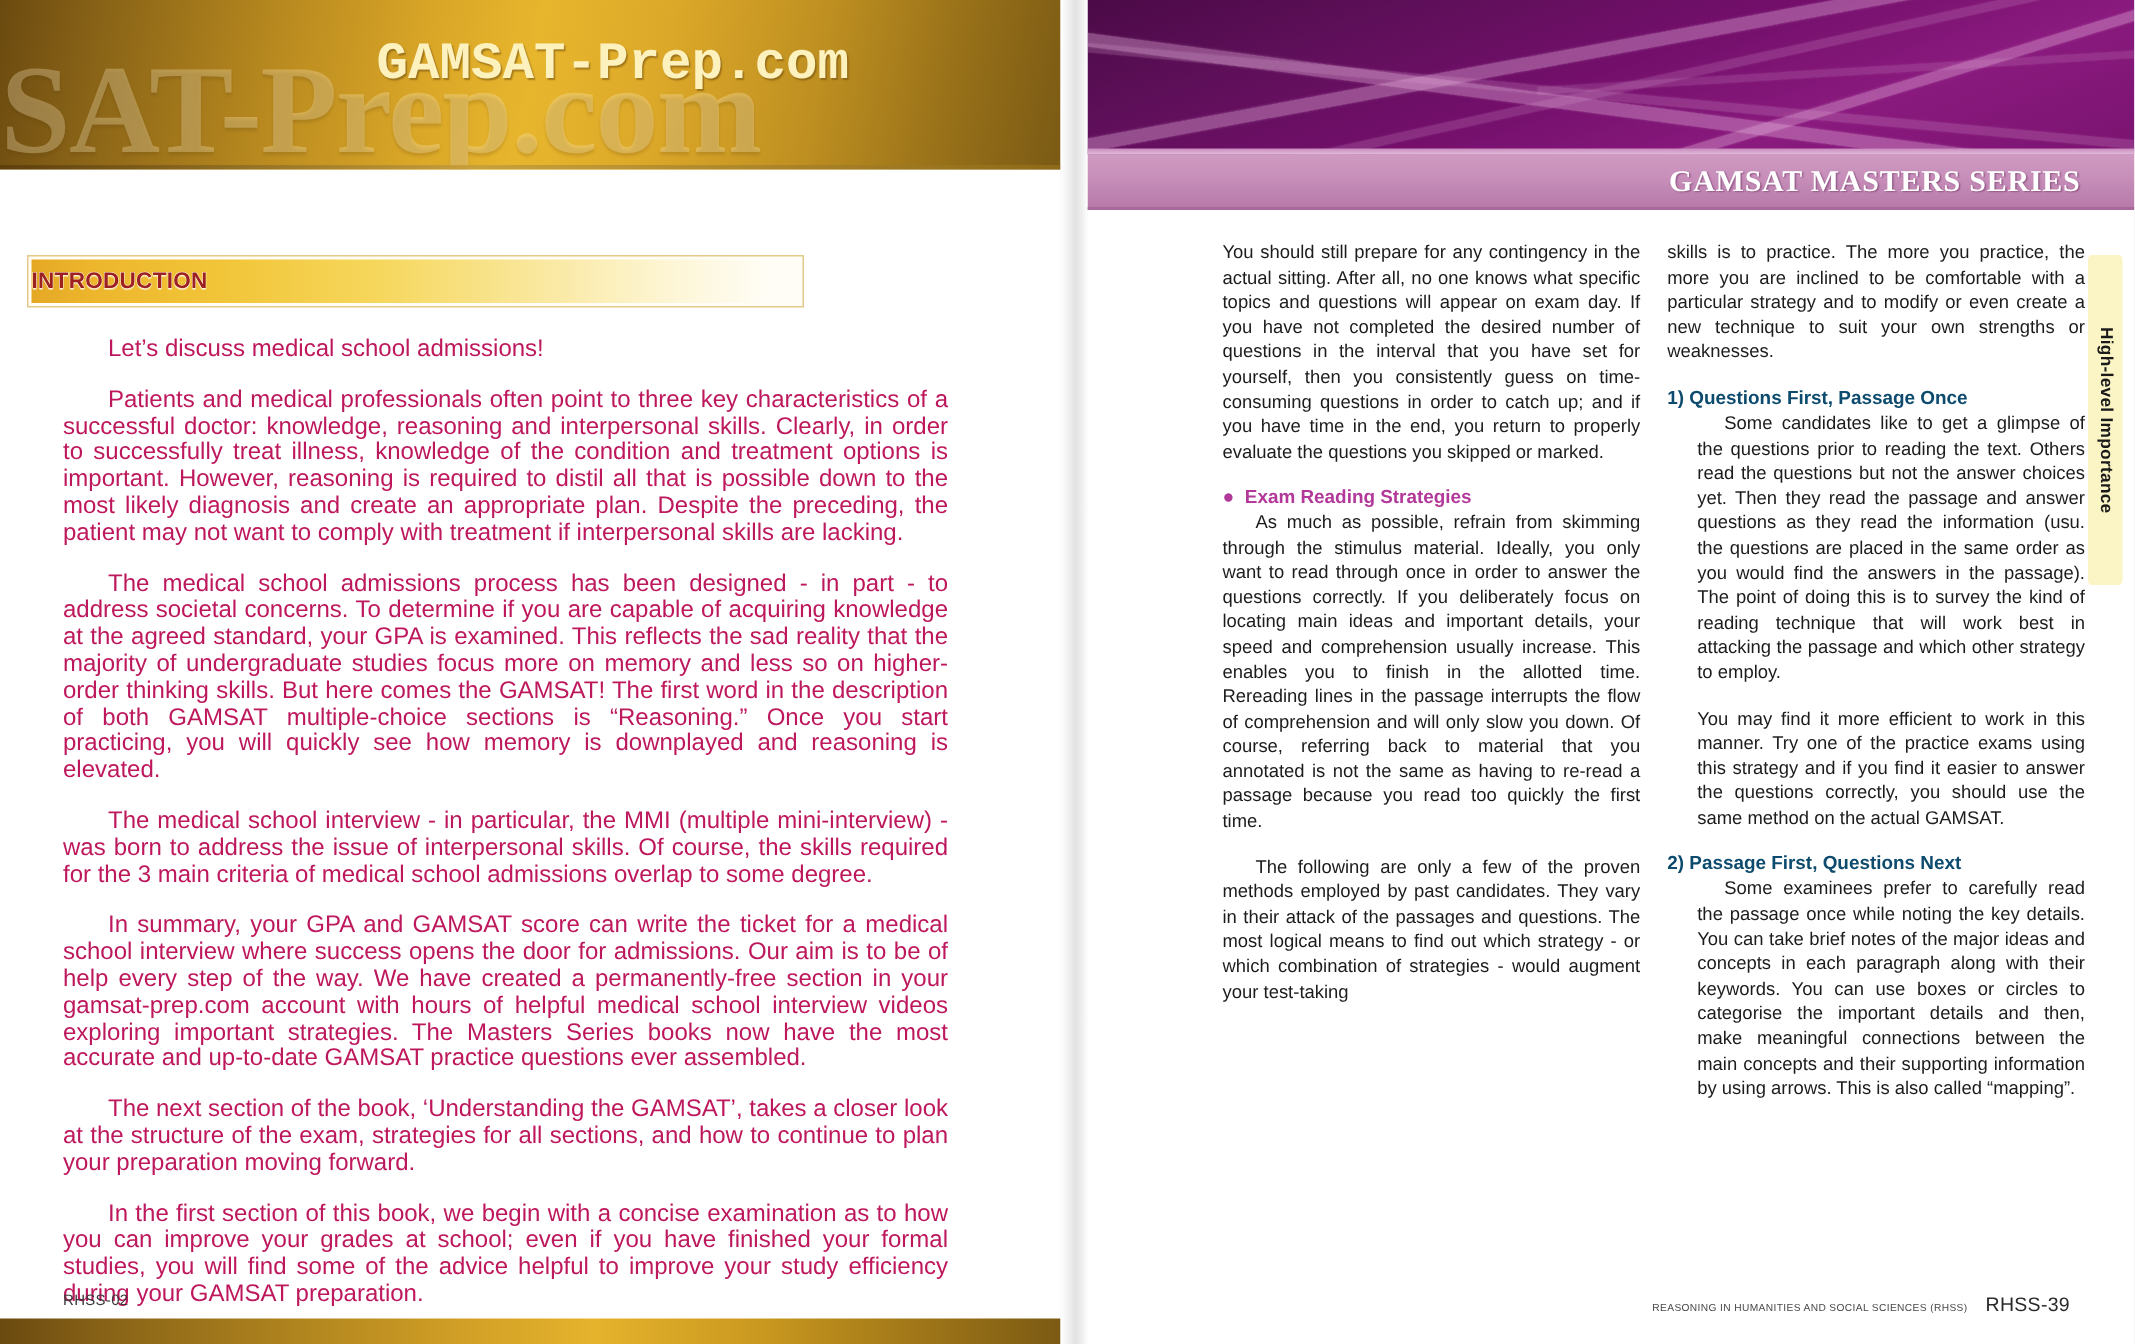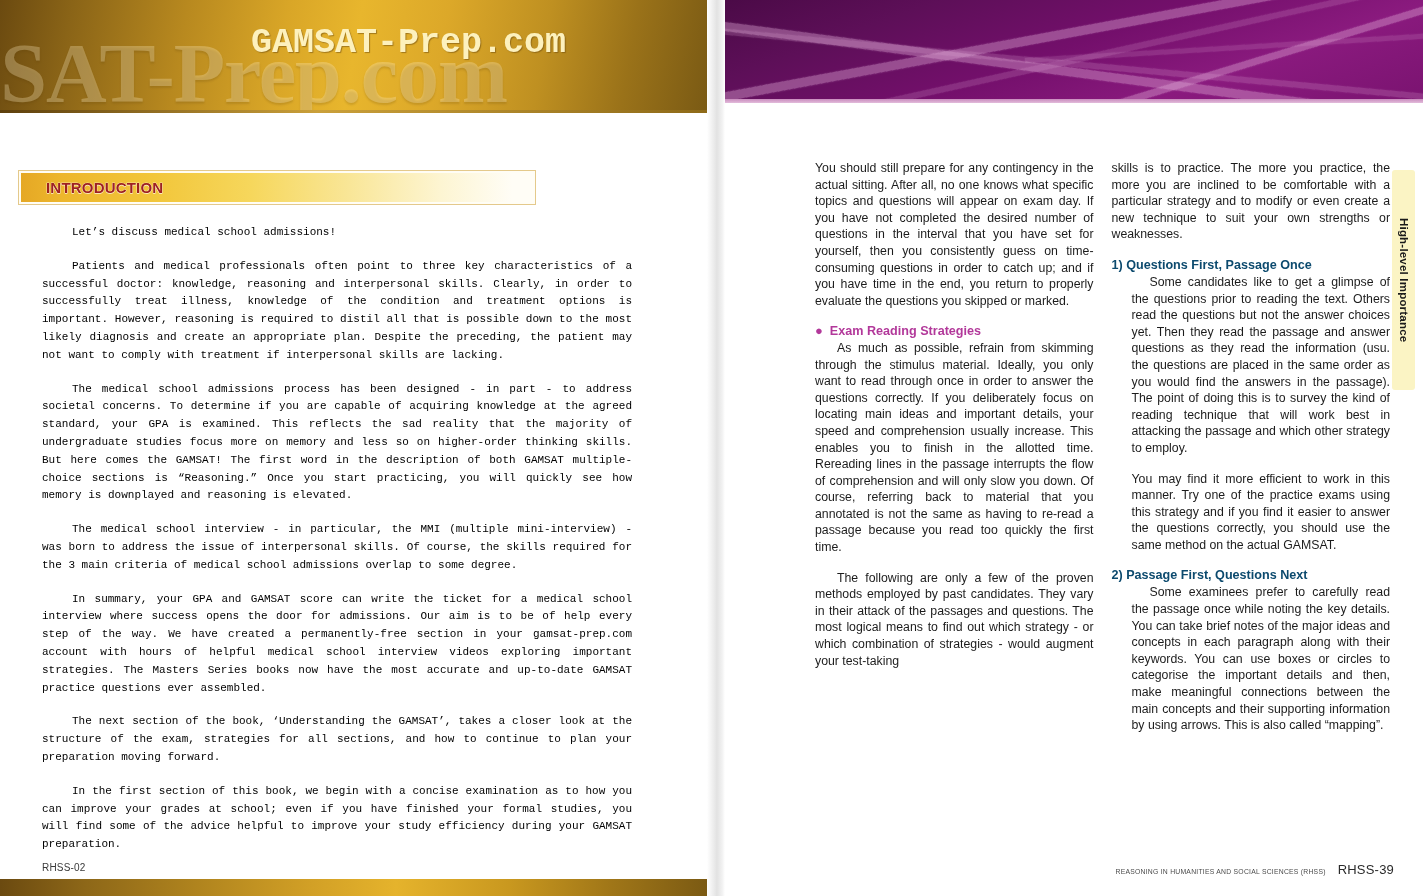--- a/index.html
+++ b/index.html
@@ -98,42 +98,41 @@
       #edb62c 8%,
       #f2c63a 26%,
       #f6d75c 45%,
       #f9e697 64%,
       #fdf5d2 82%,
       #fffdf6 96%);
     display: flex;
     align-items: center;
   }
   #intro-banner-label {
-    margin-left: 25px;
     font-family: "Liberation Sans", sans-serif;
     font-weight: bold;
     font-size: 15px;
     letter-spacing: 0.2px;
     color: #9e2121;
     -webkit-text-stroke: 0.6px #fff8e2;
     paint-order: stroke fill;
     text-shadow: 0 1px 0 rgba(255,255,255,0.5);
   }
 
   #left-body {
     position: absolute;
     left: 42px;
     top: 224px;
     width: 590px;
   }
   .lp {
-    font-family: Liberation Mono, monospace;
-    font-size: 11px;
+    font-family: Liberation Sans, sans-serif;
+    font-size: 16px;
     line-height: 17.8px;
-    color: #000000;
+    color: #be185d;
     text-align: justify;
     text-indent: 30px;
     margin-bottom: 16px;
   }
   .lp:last-child { margin-bottom: 0; }
 
   #left-footer-num {
     position: absolute;
     left: 42px;
     top: 862px;
@@ -317,21 +316,21 @@
   }
 
   #right-footer {
     position: absolute;
     left: 0;
     top: 862px;
     width: 698px;
     display: flex;
     align-items: baseline;
     justify-content: flex-end;
-    padding-right: 29px;
+    padding-right: 43px;
     gap: 12px;
   }
   #right-footer-series {
     font-family: "Liberation Sans", sans-serif;
     font-size: 6.8px;
     letter-spacing: 0.25px;
     color: #4a4a4a;
   }
   #right-footer-num {
     font-family: "Liberation Sans", sans-serif;
@@ -388,20 +387,24 @@
     <div id="right-header">
       <div class="hstripe" id="hs1"></div>
       <div class="hstripe" id="hs2"></div>
       <div class="hstripe" id="hs6"></div>
       <div class="hstripe" id="hs3"></div>
       <div class="hstripe" id="hs4"></div>
       <div class="hstripe" id="hs5"></div>
       <div id="right-header-hairline"></div>
     </div>
 
+    <div id="masters-band">
+      <span id="masters-band-title">GAMSAT MASTERS SERIES</span>
+      <div id="masters-band-bottom"></div>
+    </div>
 
     <div id="right-columns">
 
       <div class="rcol">
         <p class="rp noindent">You should still prepare for any contingency in the actual sitting. After all, no one knows what specific topics and questions will appear on exam day. If you have not completed the desired number of questions in the interval that you have set for yourself, then you consistently guess on time-consuming questions in order to catch up; and if you have time in the end, you return to properly evaluate the questions you skipped or marked.</p>
 
         <div class="bullet-head">
           <span class="bullet-dot">●</span>
           <span class="bullet-label">Exam Reading Strategies</span>
         </div>

